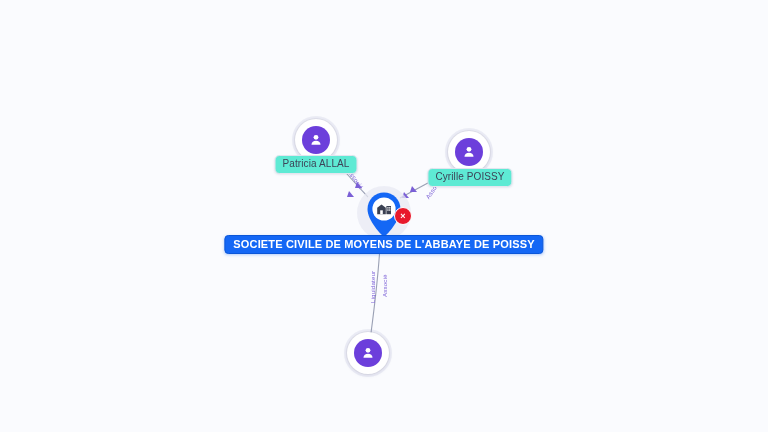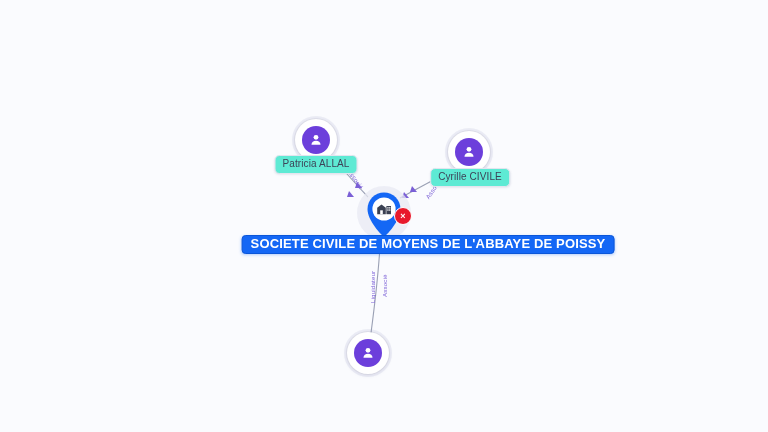--- a/index.html
+++ b/index.html
@@ -115,28 +115,27 @@
     font-weight: bold;
     line-height: 1;
   }
   .company-label {
     position: absolute;
     transform: translateX(-50%);
     background: #1467f5;
     border: 1px solid #0b56d8;
     border-radius: 4px;
     padding: 2px 8px 3px 8px;
-    font-size: 13px;
+    font-size: 11px;
     line-height: 12px;
     font-weight: bold;
     color: #ffffff;
     white-space: nowrap;
     letter-spacing: 0.15px;
     box-shadow: 0 1px 3px rgba(20,103,245,0.30);
-    margin-left: 44px;
   }
 
   
   .edge-label {
     position: absolute;
     font-size: 6.2px;
     line-height: 7px;
     color: #7a5fd6;
     white-space: nowrap;
     letter-spacing: 0.15px;
@@ -191,21 +190,21 @@
 
   <div class="person-node" style="left:469px; top:152px;">
     <div class="person-halo"></div>
     <div class="person-avatar">
       <svg width="16" height="16" viewBox="0 0 24 24" fill="#ffffff">
         <circle cx="12" cy="8" r="3.6"></circle>
         <path d="M5.2 19.2c0-3.7 3.1-6 6.8-6s6.8 2.3 6.8 6z"></path>
       </svg>
     </div>
   </div>
-  <div class="node-label" style="left:470px; top:168px;">Cyrille CIVILE</div>
+  <div class="node-label" style="left:470px; top:168px;">Cyrille POISSY</div>
 
   <div class="person-node" style="left:368px; top:353px;">
     <div class="person-halo"></div>
     <div class="person-avatar">
       <svg width="16" height="16" viewBox="0 0 24 24" fill="#ffffff">
         <circle cx="12" cy="8" r="3.6"></circle>
         <path d="M5.2 19.2c0-3.7 3.1-6 6.8-6s6.8 2.3 6.8 6z"></path>
       </svg>
     </div>
   </div>

